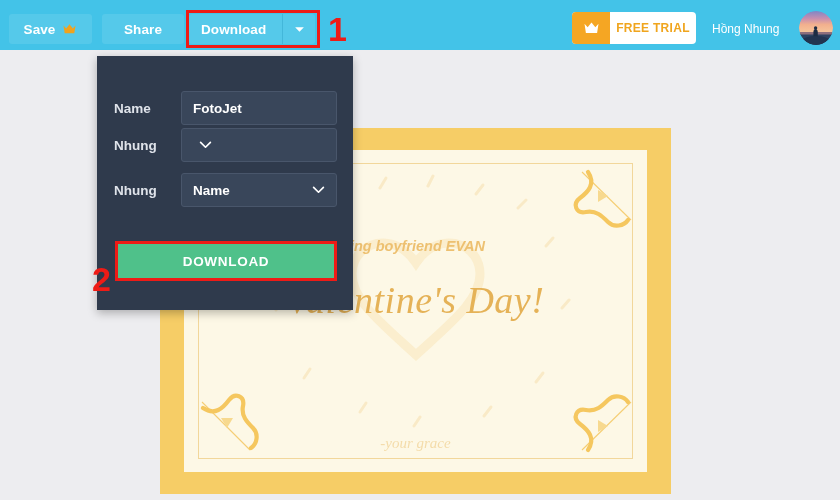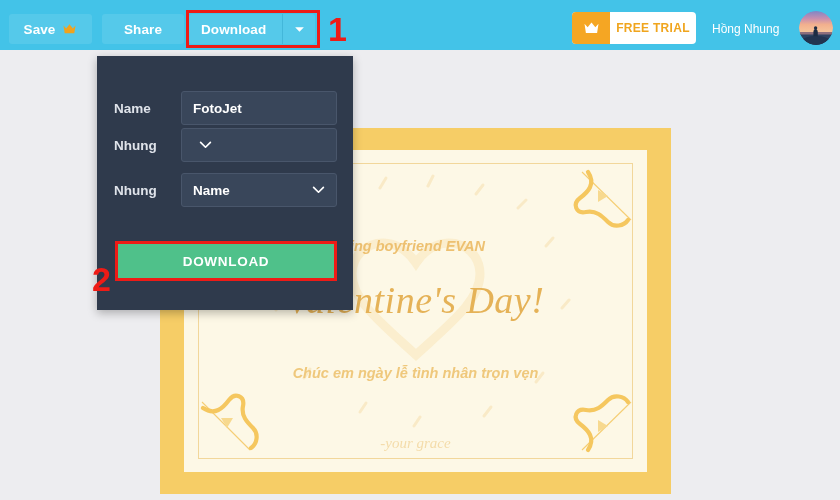--- a/index.html
+++ b/index.html
@@ -233,21 +233,20 @@
         </g>
         <g stroke="#f5c75f" fill="none" stroke-width="4.2" stroke-linecap="round">
           <path d="M404 300 C412 288 404 280 396 274 C388 268 392 258 402 260
                    C412 262 418 256 424 250 C430 244 440 246 444 252"></path>
         </g>
         <path d="M414 282 L424 276 L414 270 Z" fill="#f7d98f"></path>
       </svg>
       <div class="card-rule"></div>
       <div class="card-text ct-line1">ling boyfriend EVAN</div>
       <div class="card-text ct-line2">Valentine's Day!</div>
-      <div class="card-text ct-line3">Chúc em ngày lễ tình nhân trọn vẹn</div>
       <div class="card-text ct-line4">-your grace</div>
     </div>
   </div>
 
   <div class="header">
 
     <button class="hdr-btn btn-save">
       <span>Save</span>
       <span class="crown-save">
         <svg viewBox="0 0 24 20" width="15" height="12">

